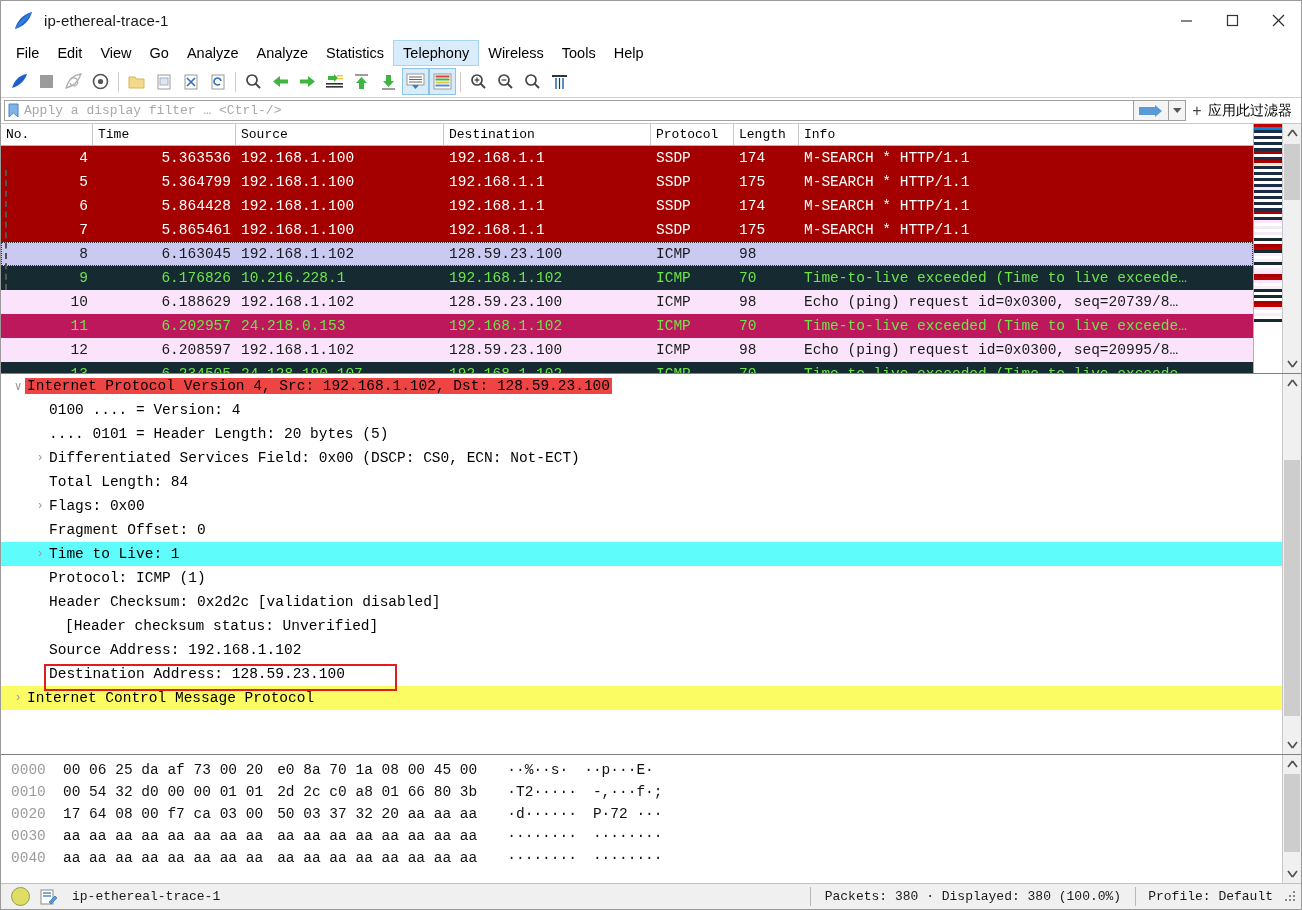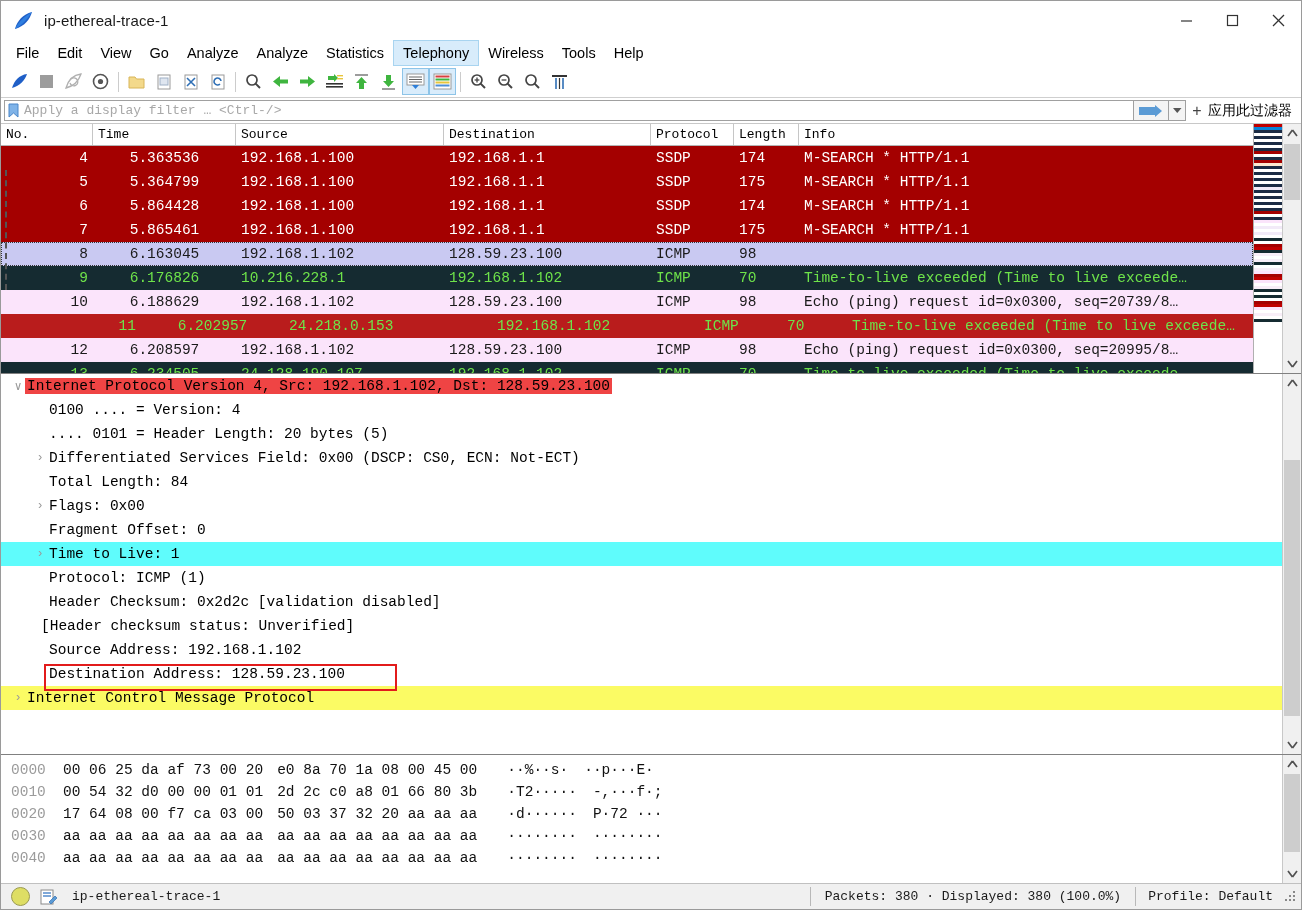--- a/index.html
+++ b/index.html
@@ -60,21 +60,21 @@
   .plist-main{flex:1 1 auto;display:flex;flex-direction:column;min-width:0;overflow:hidden;}
   .hdr{height:21px;flex:0 0 21px;display:flex;background:#ffffff;border-bottom:1px solid #b4b4b4;
        font-family:"Liberation Mono", monospace;font-size:13px;color:#000;}
   .hdr .hc{border-right:1px solid #c6c6c6;padding-left:5px;display:flex;align-items:center;
            box-sizing:border-box;overflow:hidden;white-space:nowrap;}
   .rows{flex:1 1 auto;overflow:hidden;}
   .prow{height:24px;display:flex;font-family:"Liberation Mono", monospace;font-size:14.5px;
         align-items:center;box-sizing:border-box;white-space:nowrap;}
   .prow .c{box-sizing:border-box;overflow:hidden;white-space:nowrap;padding:0 5px;}
   .c-no{text-align:right;}
-  .c-time{text-align:center;}
+  .c-time{text-align:right;}
   .prow.sel{outline:1px dotted #333;outline-offset:-1px;}
   .relmark{position:absolute;left:4px;width:10px;border-left:2px dashed #555;}
   
   .minimap{width:28px;flex:0 0 28px;background:#ffffff;border-left:1px solid #b0b0b0;
            overflow:hidden;}
   .mm-line{height:3px;width:100%;}
   .vsb{width:18px;flex:0 0 18px;background:#f0f0f0;border-left:1px solid #c8c8c8;
        display:flex;flex-direction:column;}
   .sb-arrow{height:18px;display:flex;align-items:center;justify-content:center;flex:0 0 18px;}
   .sb-track{flex:1 1 auto;position:relative;background:#f0f0f0;}
@@ -390,21 +390,21 @@
             </div>
             <div class="prow" style="background: rgb(251, 228, 251); color: rgb(26, 26, 26);">
               <div class="c c-no" style="width: 92px; flex: 0 0 92px;">10</div>
               <div class="c c-time" style="width: 143px; flex: 0 0 143px;">6.188629</div>
               <div class="c c-source" style="width: 208px; flex: 0 0 208px;">192.168.1.102</div>
               <div class="c c-destination" style="width: 207px; flex: 0 0 207px;">128.59.23.100</div>
               <div class="c c-protocol" style="width: 83px; flex: 0 0 83px;">ICMP</div>
               <div class="c c-length" style="width: 65px; flex: 0 0 65px;">98</div>
               <div class="c c-info" style="width: 456px; flex: 0 0 456px;">Echo (ping) request  id=0x0300, seq=20739/8…</div>
             </div>
-            <div class="prow" style="background: #b91c1c; color: rgb(110, 227, 74); padding-left: 48px;">
+            <div class="prow" style="background: #be185d; color: rgb(110, 227, 74);">
               <div class="c c-no" style="width: 92px; flex: 0 0 92px;">11</div>
               <div class="c c-time" style="width: 143px; flex: 0 0 143px;">6.202957</div>
               <div class="c c-source" style="width: 208px; flex: 0 0 208px;">24.218.0.153</div>
               <div class="c c-destination" style="width: 207px; flex: 0 0 207px;">192.168.1.102</div>
               <div class="c c-protocol" style="width: 83px; flex: 0 0 83px;">ICMP</div>
               <div class="c c-length" style="width: 65px; flex: 0 0 65px;">70</div>
               <div class="c c-info" style="width: 456px; flex: 0 0 456px;">Time-to-live exceeded (Time to live exceede…</div>
             </div>
             <div class="prow" style="background: rgb(251, 228, 251); color: rgb(26, 26, 26);">
               <div class="c c-no" style="width: 92px; flex: 0 0 92px;">12</div>
@@ -548,21 +548,21 @@
           <span class="dtext">Time to Live: 1</span>
         </div>
         <div class="drow" style="padding-left: 32px;">
           <span class="dexp"></span>
           <span class="dtext">Protocol: ICMP (1)</span>
         </div>
         <div class="drow" style="padding-left: 32px;">
           <span class="dexp"></span>
           <span class="dtext">Header Checksum: 0x2d2c [validation disabled]</span>
         </div>
-        <div class="drow" style="padding-left: 24px;">
+        <div class="drow" style="padding-left: 48px;">
           <span class="dexp"></span>
           <span class="dtext">[Header checksum status: Unverified]</span>
         </div>
         <div class="drow" style="padding-left: 32px;">
           <span class="dexp"></span>
           <span class="dtext">Source Address: 192.168.1.102</span>
         </div>
         <div class="drow" style="padding-left: 32px;">
           <span class="dexp"></span>
           <span class="dtext">Destination Address: 128.59.23.100</span>

